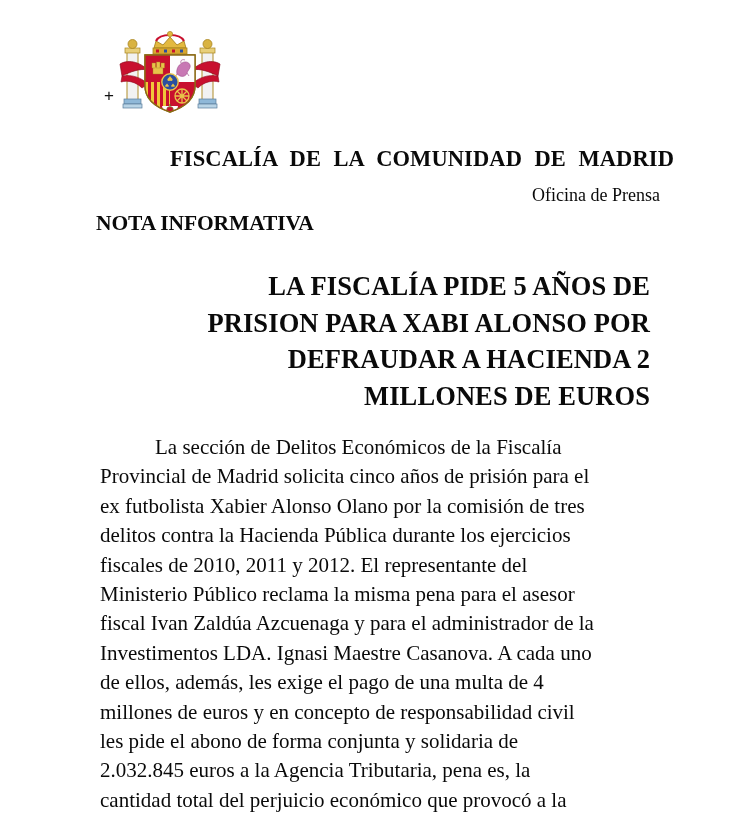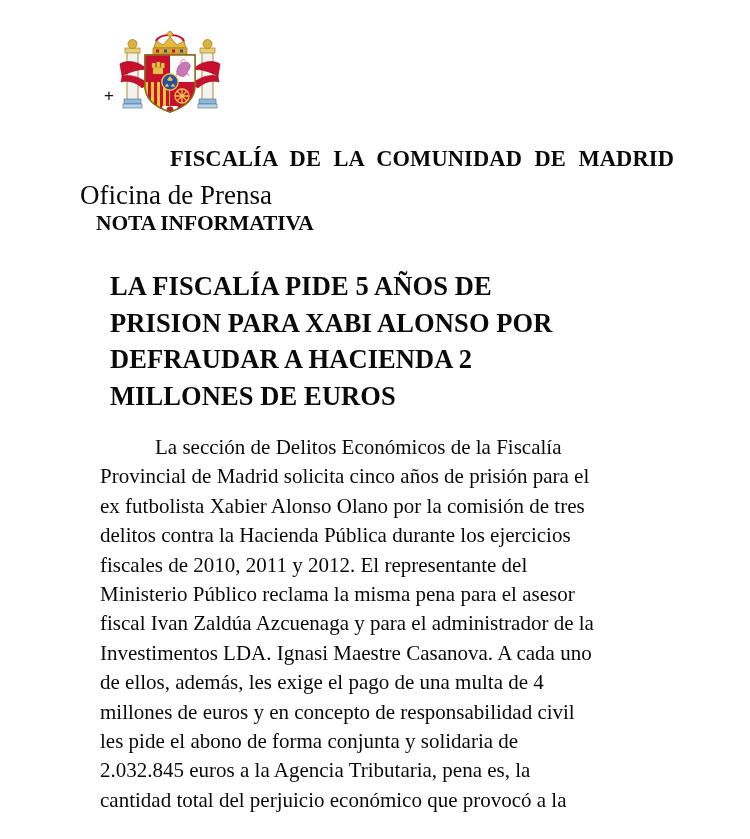--- a/index.html
+++ b/index.html
@@ -69,25 +69,25 @@
     margin: 18px;
   }
   .org-title::after {
     content: "";
     display: inline-block;
     width: 100%;
   }
 
   .press-office {
     position: absolute;
-    left: 80px;
+    left: 100px;
     top: 183px;
     width: 560px;
-    text-align: left;
-    font-size: 27px;
+    text-align: right;
+    font-size: 18px;
     line-height: 25px;
   }
   .nota-informativa {
     position: absolute;
     left: 96px;
     top: 210px;
     width: 560px;
     text-align: left;
     font-size: 21.5px;
     line-height: 26px;
@@ -99,21 +99,21 @@
   .headline {
     position: absolute;
     left: 110px;
     top: 268px;
     width: 540px;
     font-size: 26.5px;
     line-height: 36.5px;
     letter-spacing: 0.1px;
     margin: 0;
   }
-  .headline .hl-line { display: block; white-space: nowrap; }
+  .headline .hl-line { display: block; white-space: nowrap; text-align: right; }
 
   
   .body-copy {
     position: absolute;
     left: 100px;
     top: 433px;
     width: 560px;
     font-size: 21px;
     line-height: 29.4px;
     margin: 0;

